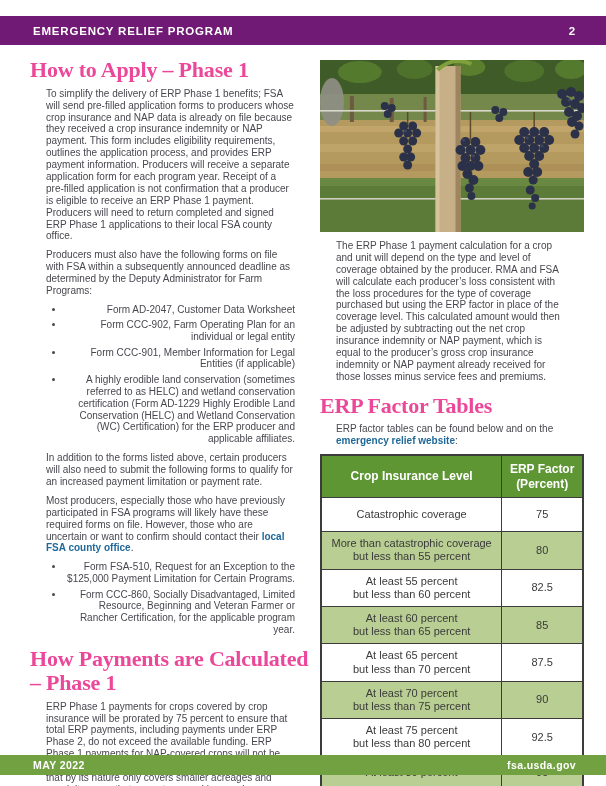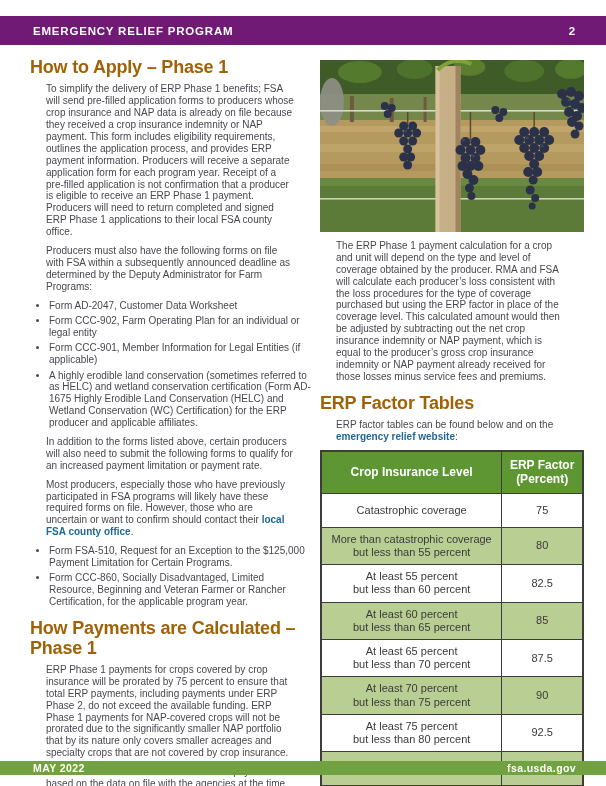--- a/index.html
+++ b/index.html
@@ -8,38 +8,38 @@
     font-family:"Liberation Sans", sans-serif; color:#47474f; overflow:hidden;
   }
   
   .topbar {
     position:absolute; top:16px; left:0; right:0; height:29px;
     background:#701a75; display:flex; align-items:center;
     justify-content:space-between; padding:0 30px 0 33px; box-sizing:border-box;
   }
   .bar-text { color:#fff; font-weight:bold; font-size:11.5px; letter-spacing:0.8px; }
   .footbar {
-    position:absolute; bottom:11px; left:0; right:0; height:14px;
+    position:absolute; bottom:11px; left:0; right:0; height:20px;
     background:#71a140; display:flex; align-items:center;
     justify-content:space-between; padding:0 30px 0 33px; box-sizing:border-box;
   }
   .footbar .bar-text { font-size:10.5px; letter-spacing:0.4px; }
 
   
   .content { position:absolute; top:58px; left:30px; right:22px; display:flex; gap:9px; }
   .col-left  { width:281px; flex:none; }
   .col-right { flex:1; min-width:0; }
 
   h2.section {
-    color:#a16207; font-size:18px; font-weight:bold; line-height:1.08;
-    margin:11px 0 6px; letter-spacing:-0.2px;
+    color:#ec4899; font-size:22px; font-weight:bold; line-height:1.08;
+    margin:11px 0 6px; letter-spacing:-0.2px;font-family:Liberation Serif, serif;
   }
   h2.first { margin-top:0; }
   p { font-size:10px; line-height:1.19; margin:0 16px 7px; }
-  ul { margin:0 0 7px; padding-left:19px; }
+  ul { margin:0 16px 7px; padding-left:19px;text-align:right; }
   li { font-size:10px; line-height:1.19; margin-bottom:3.5px; }
   a.doc-link { color:#1f6898; font-weight:bold; text-decoration:none; cursor:pointer; }
 
   
   .photo { width:100%; height:172px; margin:2px 0 8px; }
   .photo svg { display:block; width:100%; height:100%; }
 
   
   table.tbl {
     width:100%; border-collapse:collapse; margin-top:7px;
@@ -69,21 +69,21 @@
 <div class="content">
 
   <div class="col-left">
     <h2 class="section first">How to Apply – Phase 1</h2>
     <p>To simplify the delivery of ERP Phase 1 benefits; FSA will send pre-filled application forms to producers whose crop insurance and NAP data is already on file because they received a crop insurance indemnity or NAP payment. This form includes eligibility requirements, outlines the application process, and provides ERP payment information. Producers will receive a separate application form for each program year. Receipt of a pre-filled application is not confirmation that a producer is eligible to receive an ERP Phase 1 payment. Producers will need to return completed and signed ERP Phase 1 applications to their local FSA county office.</p>
     <p>Producers must also have the following forms on file with FSA within a subsequently announced deadline as determined by the Deputy Administrator for Farm Programs:</p>
     <ul>
       <li>Form AD-2047, Customer Data Worksheet</li>
       <li>Form CCC-902, Farm Operating Plan for an individual or legal entity</li>
       <li>Form CCC-901, Member Information for Legal Entities (if applicable)</li>
-      <li>A highly erodible land conservation (sometimes referred to as HELC) and wetland conservation certification (Form AD-1675 Highly Erodible Land Conservation (HELC) and Wetland Conservation (WC) Certification) for the ERP producer and applicable affiliates.</li>
+      <li>A highly erodible land conservation (sometimes referred to as HELC) and wetland conservation certification (Form AD-1229 Highly Erodible Land Conservation (HELC) and Wetland Conservation (WC) Certification) for the ERP producer and applicable affiliates.</li>
     </ul>
     <p>In addition to the forms listed above, certain producers will also need to submit the following forms to qualify for an increased payment limitation or payment rate.</p>
     <p><span>Most producers, especially those who have previously participated in FSA programs will likely have these required forms on file. However, those who are uncertain or want to confirm should contact their </span><a class="doc-link">local FSA county office</a><span>.</span></p>
     <ul>
       <li>Form FSA-510, Request for an Exception to the $125,000 Payment Limitation for Certain Programs.</li>
       <li>Form CCC-860, Socially Disadvantaged, Limited Resource, Beginning and Veteran Farmer or Rancher Certification, for the applicable program year.</li>
     </ul>
     <h2 class="section">How Payments are Calculated – Phase 1</h2>
     <p>ERP Phase 1 payments for crops covered by crop insurance will be prorated by 75 percent to ensure that total ERP payments, including payments under ERP Phase 2, do not exceed the available funding. ERP Phase 1 payments for NAP-covered crops will not be prorated due to the significantly smaller NAP portfolio that by its nature only covers smaller acreages and specialty crops that are not covered by crop insurance.</p>
     <p>RMA and FSA will calculate ERP Phase 1 payments based on the data on file with the agencies at the time of calculation.</p>

